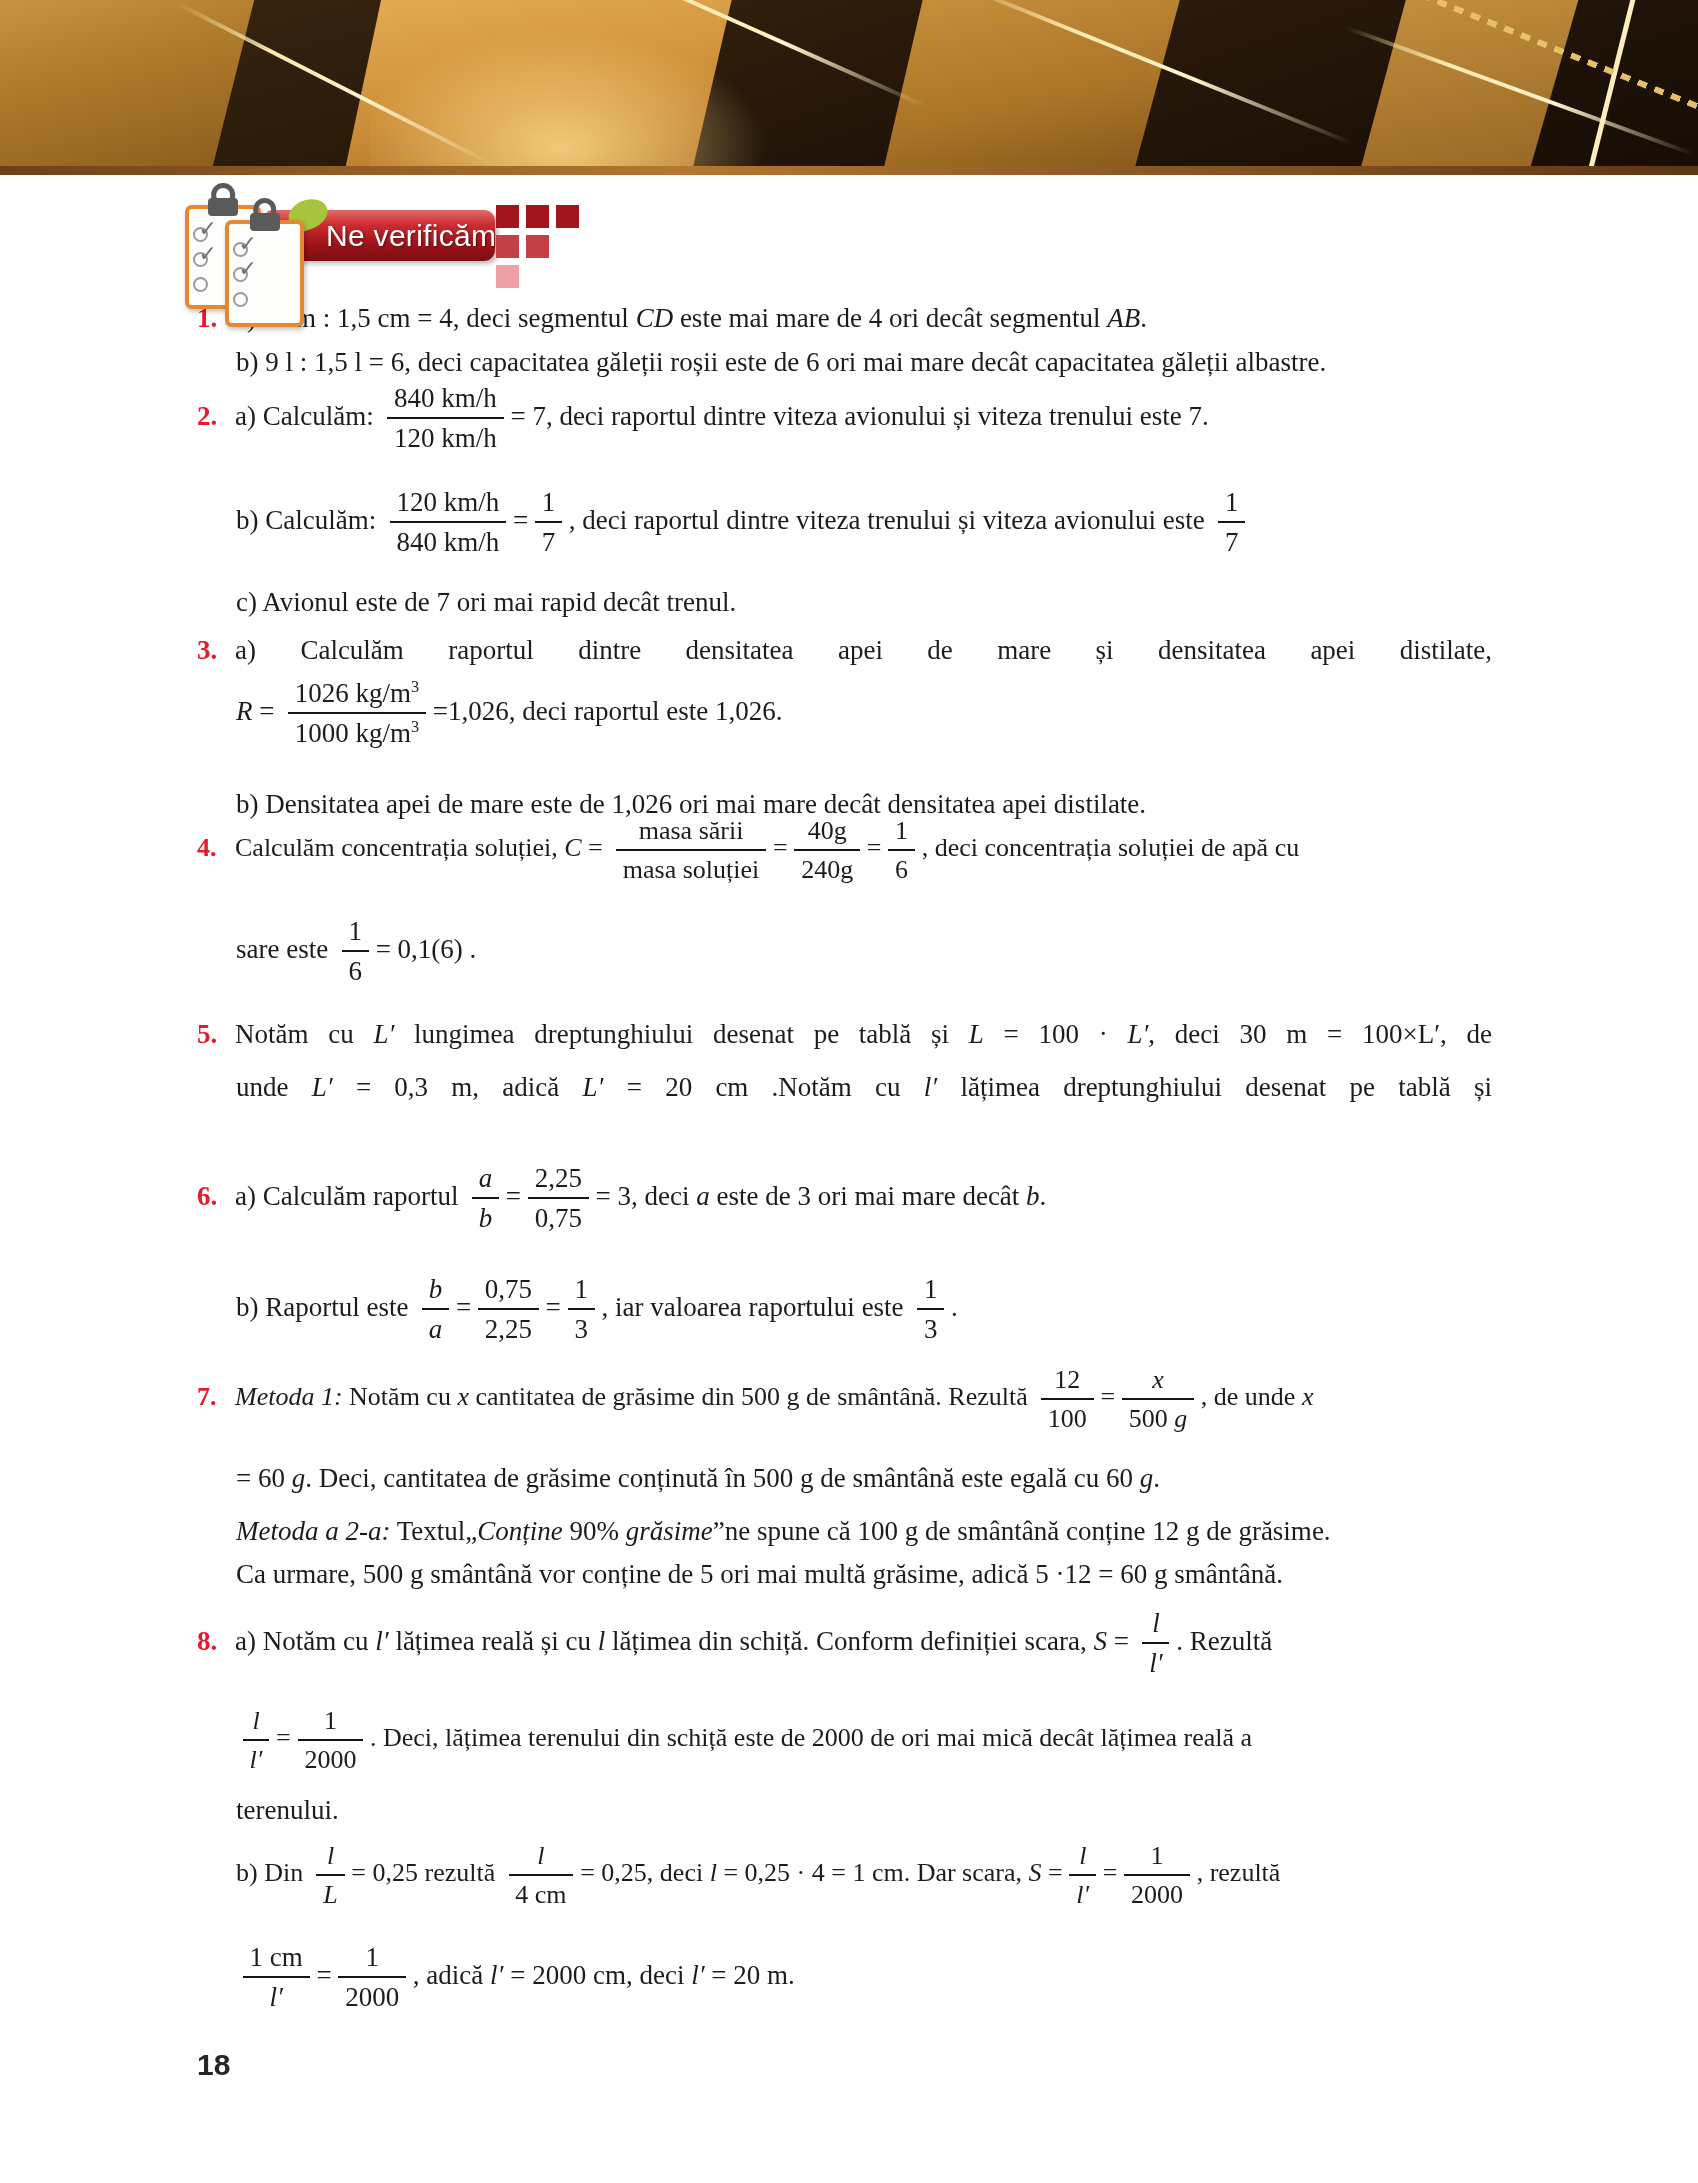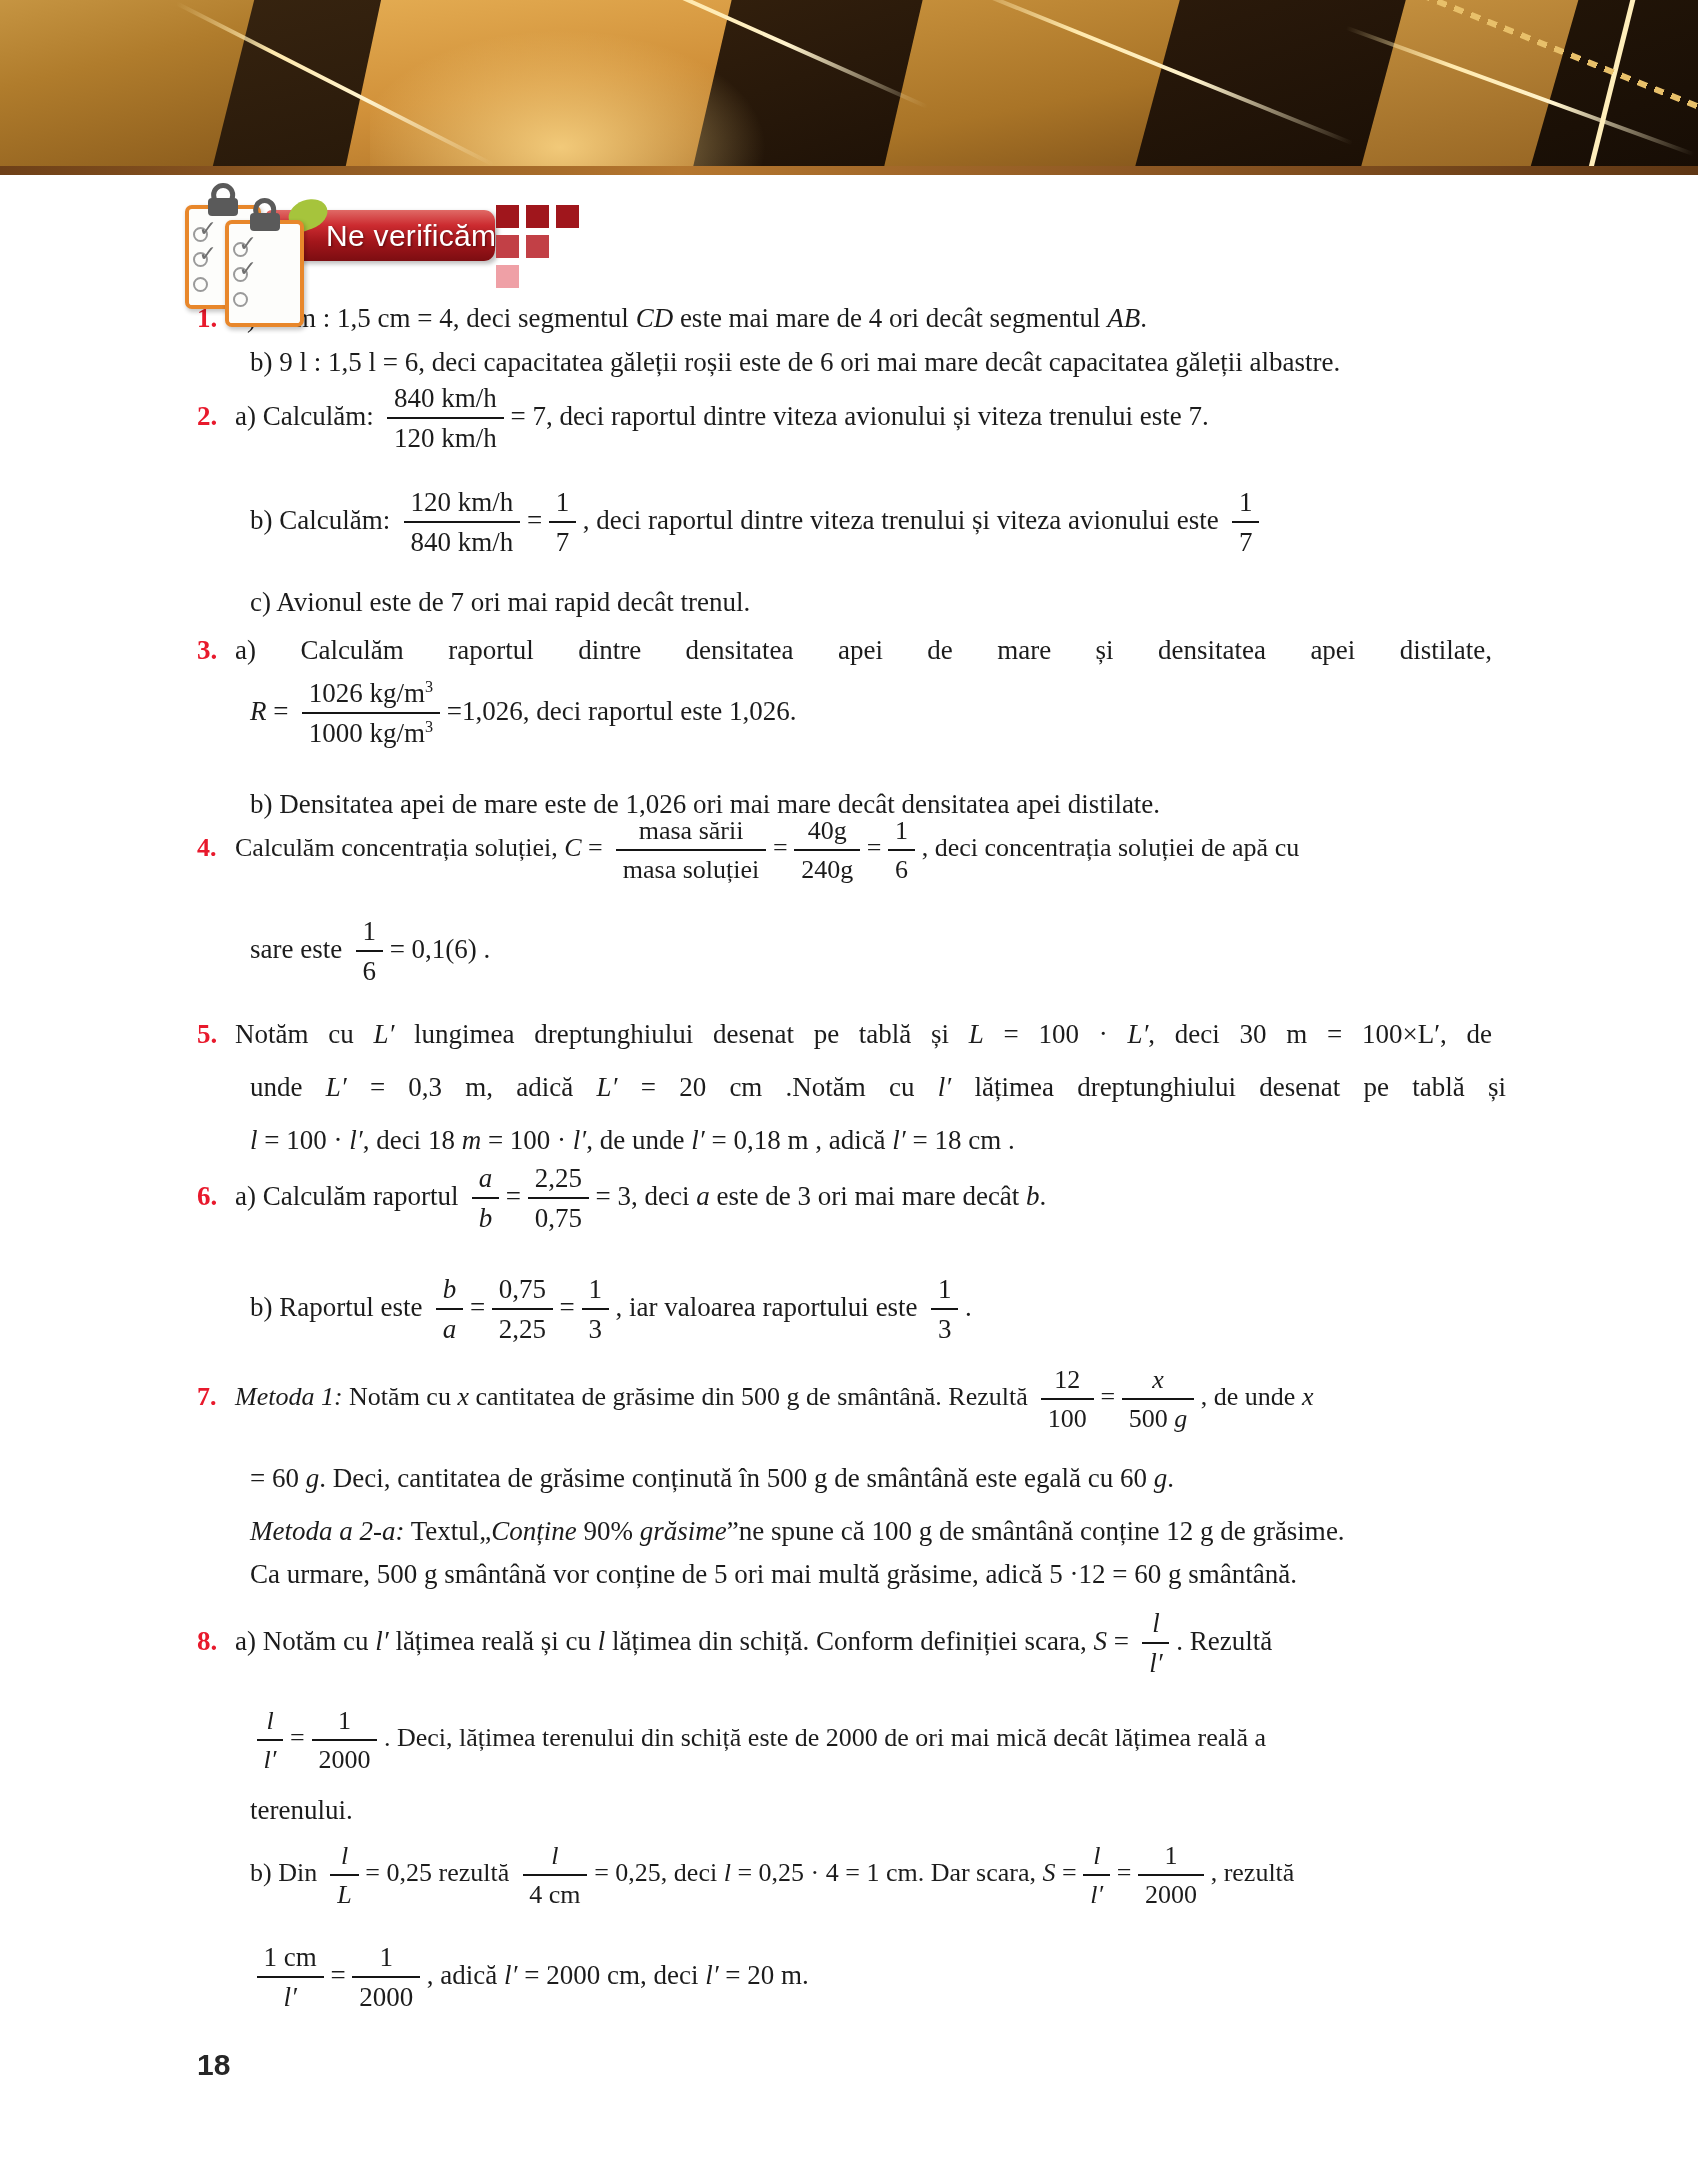--- a/index.html
+++ b/index.html
@@ -56,21 +56,21 @@
   .crow .co{position:absolute;left:1.4px;top:6.8px;width:11px;height:11px;border:2.7px solid #9a9a9a;border-radius:50%;}
   .crow .ck{position:absolute;left:6.8px;top:-4.1px;color:#6f6f6f;font-size:22px;font-weight:bold;
             font-family:"DejaVu Sans", sans-serif;}
   .sq-grid{position:absolute;left:311px;top:11px;display:grid;z-index:1;
            grid-template-columns:repeat(3,23px);grid-auto-rows:23px;gap:6.8px;}
   .sq{width:23px;height:23px;}
   .sq.d{background:#a0161c;} .sq.m{background:#c24046;} .sq.l{background:#efa0a6;} .sq.x{visibility:hidden;}
 
   
   .line{position:absolute;left:197px;width:1295px;font-size:27px;line-height:44px;white-space:nowrap;}
-  .sub{left:236px;width:1256px;margin-left:14px;}
+  .sub{left:236px;width:1256px;}
   .just{white-space:normal;text-align:justify;text-align-last:justify;}
   .tight{font-size:26px;}
   .no{color:#e8192c;font-weight:bold;display:inline-block;min-width:38px;}
   .it{font-style:italic;}
   .frac{display:inline-block;vertical-align:middle;text-align:center;margin:0 6.8px;line-height:1.15;}
   .fn{display:block;padding:0 6.8px 3.4px;}
   .fd{display:block;border-top:2.7px solid #151515;padding:3.4px 6.8px 0;}
   .sup{font-size:0.6em;vertical-align:super;line-height:0;}
   .pageno{position:absolute;left:197px;top:2048px;font-family:"Liberation Sans", sans-serif;
           font-weight:bold;font-size:30px;color:#262626;}
@@ -184,23 +184,20 @@
   <div class="line sub" style="top:916px">
     <span>sare este </span><span class="frac"><span class="fn">1</span><span class="fd">6</span></span><span>= 0,1(6) .</span>
   </div>
 
   <div class="line just" style="top:1012px">
     <span class="no">5.</span><span>Notăm cu </span><span class="it">L′</span><span> lungimea dreptunghiului desenat pe tablă și </span><span class="it">L</span><span> = 100 · </span><span class="it">L′</span><span>, deci 30 m = 100×L′, de</span>
   </div>
   <div class="line sub just" style="top:1065px">
     <span>unde </span><span class="it">L′</span><span> = 0,3 m, adică </span><span class="it">L′</span><span> = 20 cm .Notăm cu </span><span class="it">l′</span><span> lățimea dreptunghiului desenat pe tablă și</span>
   </div>
-  <div class="line sub" style="top:1118px">
-    <span class="it">l</span><span> = 100 · </span><span class="it">l′</span><span>, deci 18 </span><span class="it">m</span><span> = 100 · </span><span class="it">l′</span><span>, de unde </span><span class="it">l′</span><span> = 0,18 m , adică </span><span class="it">l′</span><span> = 18 cm .</span>
-  </div>
 
   <div class="line" style="top:1163px">
     <span class="no">6.</span><span>a) Calculăm raportul </span><span class="frac"><span class="fn it">a</span><span class="fd it">b</span></span><span>=</span><span class="frac"><span class="fn">2,25</span><span class="fd">0,75</span></span><span>= 3</span><span>, deci </span><span class="it">a</span><span> este de 3 ori mai mare decât </span><span class="it">b</span><span>.</span>
   </div>
   <div class="line sub" style="top:1274px">
     <span>b) Raportul este </span><span class="frac"><span class="fn it">b</span><span class="fd it">a</span></span><span>=</span><span class="frac"><span class="fn">0,75</span><span class="fd">2,25</span></span><span>=</span><span class="frac"><span class="fn">1</span><span class="fd">3</span></span><span>, iar valoarea raportului este </span><span class="frac"><span class="fn">1</span><span class="fd">3</span></span><span>.</span>
   </div>
 
   <div class="line tight" style="top:1365px">
     <span class="no">7.</span><span class="it">Metoda 1:</span><span> Notăm cu </span><span class="it">x</span><span> cantitatea de grăsime din 500 g de smântână. Rezultă </span><span class="frac"><span class="fn">12</span><span class="fd">100</span></span><span>=</span><span class="frac"><span class="fn it">x</span><span class="fd"><span>500 </span><span class="it">g</span></span></span><span>, de unde </span><span class="it">x</span>

